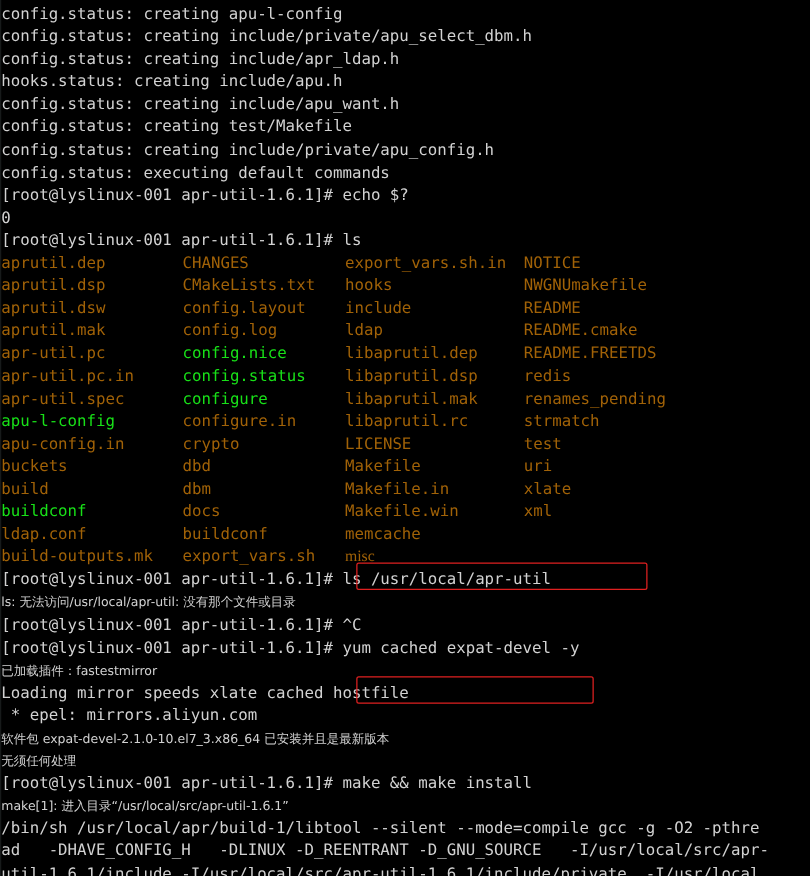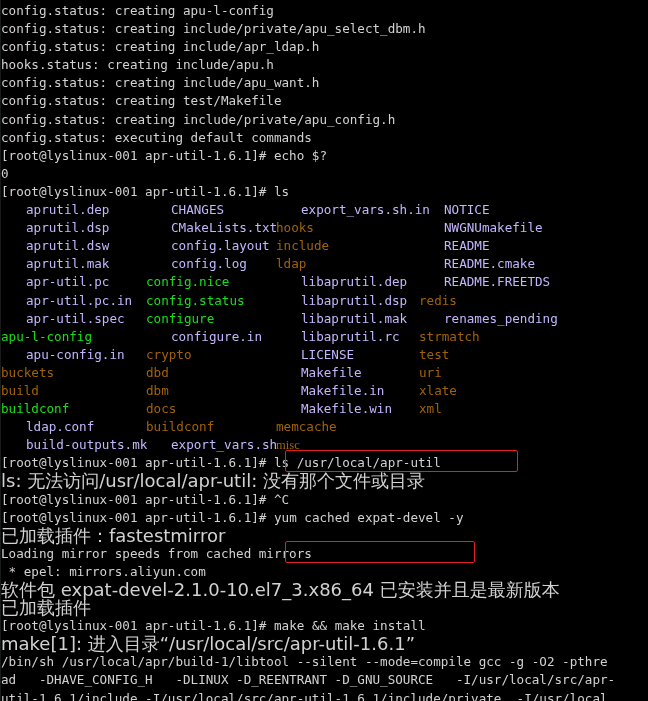--- a/index.html
+++ b/index.html
@@ -30,24 +30,24 @@
   }
   .line {
     white-space: pre;
     height: 18.1px;
     font-size: 12.6px;
     line-height: 18.1px;
     color: #d2d2d2;
   }
   .seg { white-space: pre; }
   
-  .c-default { color: #c4b5fd; padding-left: 25px; }
+  .c-default { color: #a16207; }
   .c-dir     { color: #a16207; }
   .c-exec    { color: #18e018; }
-  .c-cjk     { font-family: "DejaVu Sans", "Liberation Sans", sans-serif; font-size: 18px; }
+  .c-cjk     { font-family: "DejaVu Sans", "Liberation Sans", sans-serif; font-size: 10px; }
   
   .redbox {
     position: absolute;
     border: 1.6px solid #e02020;
     border-radius: 2px;
     box-sizing: border-box;
     pointer-events: none;
   }
   
   .edge-artifact {
@@ -89,24 +89,24 @@
       <div class="line" style="position: relative;"><span class="seg c-dir" style="position: absolute; left: 0px; top: 0px;">buckets</span><span class="seg c-dir" style="position: absolute; left: 145px; top: 0px;">dbd</span><span class="seg c-default" style="position: absolute; left: 275px; top: 0px;">Makefile</span><span class="seg c-dir" style="position: absolute; left: 418px; top: 0px;">uri</span></div>
       <div class="line" style="position: relative;"><span class="seg c-dir" style="position: absolute; left: 0px; top: 0px;">build</span><span class="seg c-dir" style="position: absolute; left: 145px; top: 0px;">dbm</span><span class="seg c-default" style="position: absolute; left: 275px; top: 0px;">Makefile.in</span><span class="seg c-dir" style="position: absolute; left: 418px; top: 0px;">xlate</span></div>
       <div class="line" style="position: relative;"><span class="seg c-exec" style="position: absolute; left: 0px; top: 0px;">buildconf</span><span class="seg c-dir" style="position: absolute; left: 145px; top: 0px;">docs</span><span class="seg c-default" style="position: absolute; left: 275px; top: 0px;">Makefile.win</span><span class="seg c-dir" style="position: absolute; left: 418px; top: 0px;">xml</span></div>
       <div class="line" style="position: relative;"><span class="seg c-default" style="position: absolute; left: 0px; top: 0px;">ldap.conf</span><span class="seg c-dir" style="position: absolute; left: 145px; top: 0px;">buildconf</span><span class="seg c-dir" style="position: absolute; left: 275px; top: 0px;">memcache</span></div>
       <div class="line" style="position: relative;"><span class="seg c-default" style="position: absolute; left: 0px; top: 0px;">build-outputs.mk</span><span class="seg c-default" style="position: absolute; left: 145px; top: 0px;">export_vars.sh</span><span class="seg c-dir" style="position: absolute; left: 275px; top: 0px; font-family: Liberation Serif, serif;">misc</span></div>
       <div class="line"><span class="seg">[root@lyslinux-001 apr-util-1.6.1]# ls /usr/local/apr-util</span></div>
       <div class="line"><span class="seg c-cjk">ls: 无法访问/usr/local/apr-util: 没有那个文件或目录</span></div>
       <div class="line"><span class="seg">[root@lyslinux-001 apr-util-1.6.1]# ^C</span></div>
       <div class="line"><span class="seg">[root@lyslinux-001 apr-util-1.6.1]# </span><span class="seg">yum cached expat-devel -y</span></div>
       <div class="line"><span class="seg c-cjk">已加载插件：fastestmirror</span></div>
-      <div class="line"><span class="seg">Loading mirror speeds from cached mirrors</span></div>
+      <div class="line"><span class="seg">Loading mirror speeds xlate cached hostfile</span></div>
       <div class="line"><span class="seg"> * epel: mirrors.aliyun.com</span></div>
       <div class="line"><span class="seg c-cjk">软件包 expat-devel-2.1.0-10.el7_3.x86_64 已安装并且是最新版本</span></div>
-      <div class="line"><span class="seg c-cjk">已加载插件</span></div>
+      <div class="line"><span class="seg c-cjk">无须任何处理</span></div>
       <div class="line"><span class="seg">[root@lyslinux-001 apr-util-1.6.1]# </span><span class="seg">make &amp;&amp; make install</span></div>
       <div class="line"><span class="seg c-cjk">make[1]: 进入目录“/usr/local/src/apr-util-1.6.1”</span></div>
       <div class="line"><span class="seg">/bin/sh /usr/local/apr/build-1/libtool --silent --mode=compile gcc -g -O2 -pthre</span></div>
       <div class="line"><span class="seg">ad   -DHAVE_CONFIG_H   -DLINUX -D_REENTRANT -D_GNU_SOURCE   -I/usr/local/src/apr-</span></div>
       <div class="line"><span class="seg">util-1.6.1/include -I/usr/local/src/apr-util-1.6.1/include/private  -I/usr/local</span></div>
     </div>
   <div id="annotation-layer">
       <div class="redbox" title="yum install expat-devel -y" style="left: 285px; top: 450px; width: 233px; height: 22px;"></div>
       <div class="redbox" title="make &amp;&amp; make install" style="left: 285px; top: 541px; width: 190px; height: 22px;"></div>
     </div>

